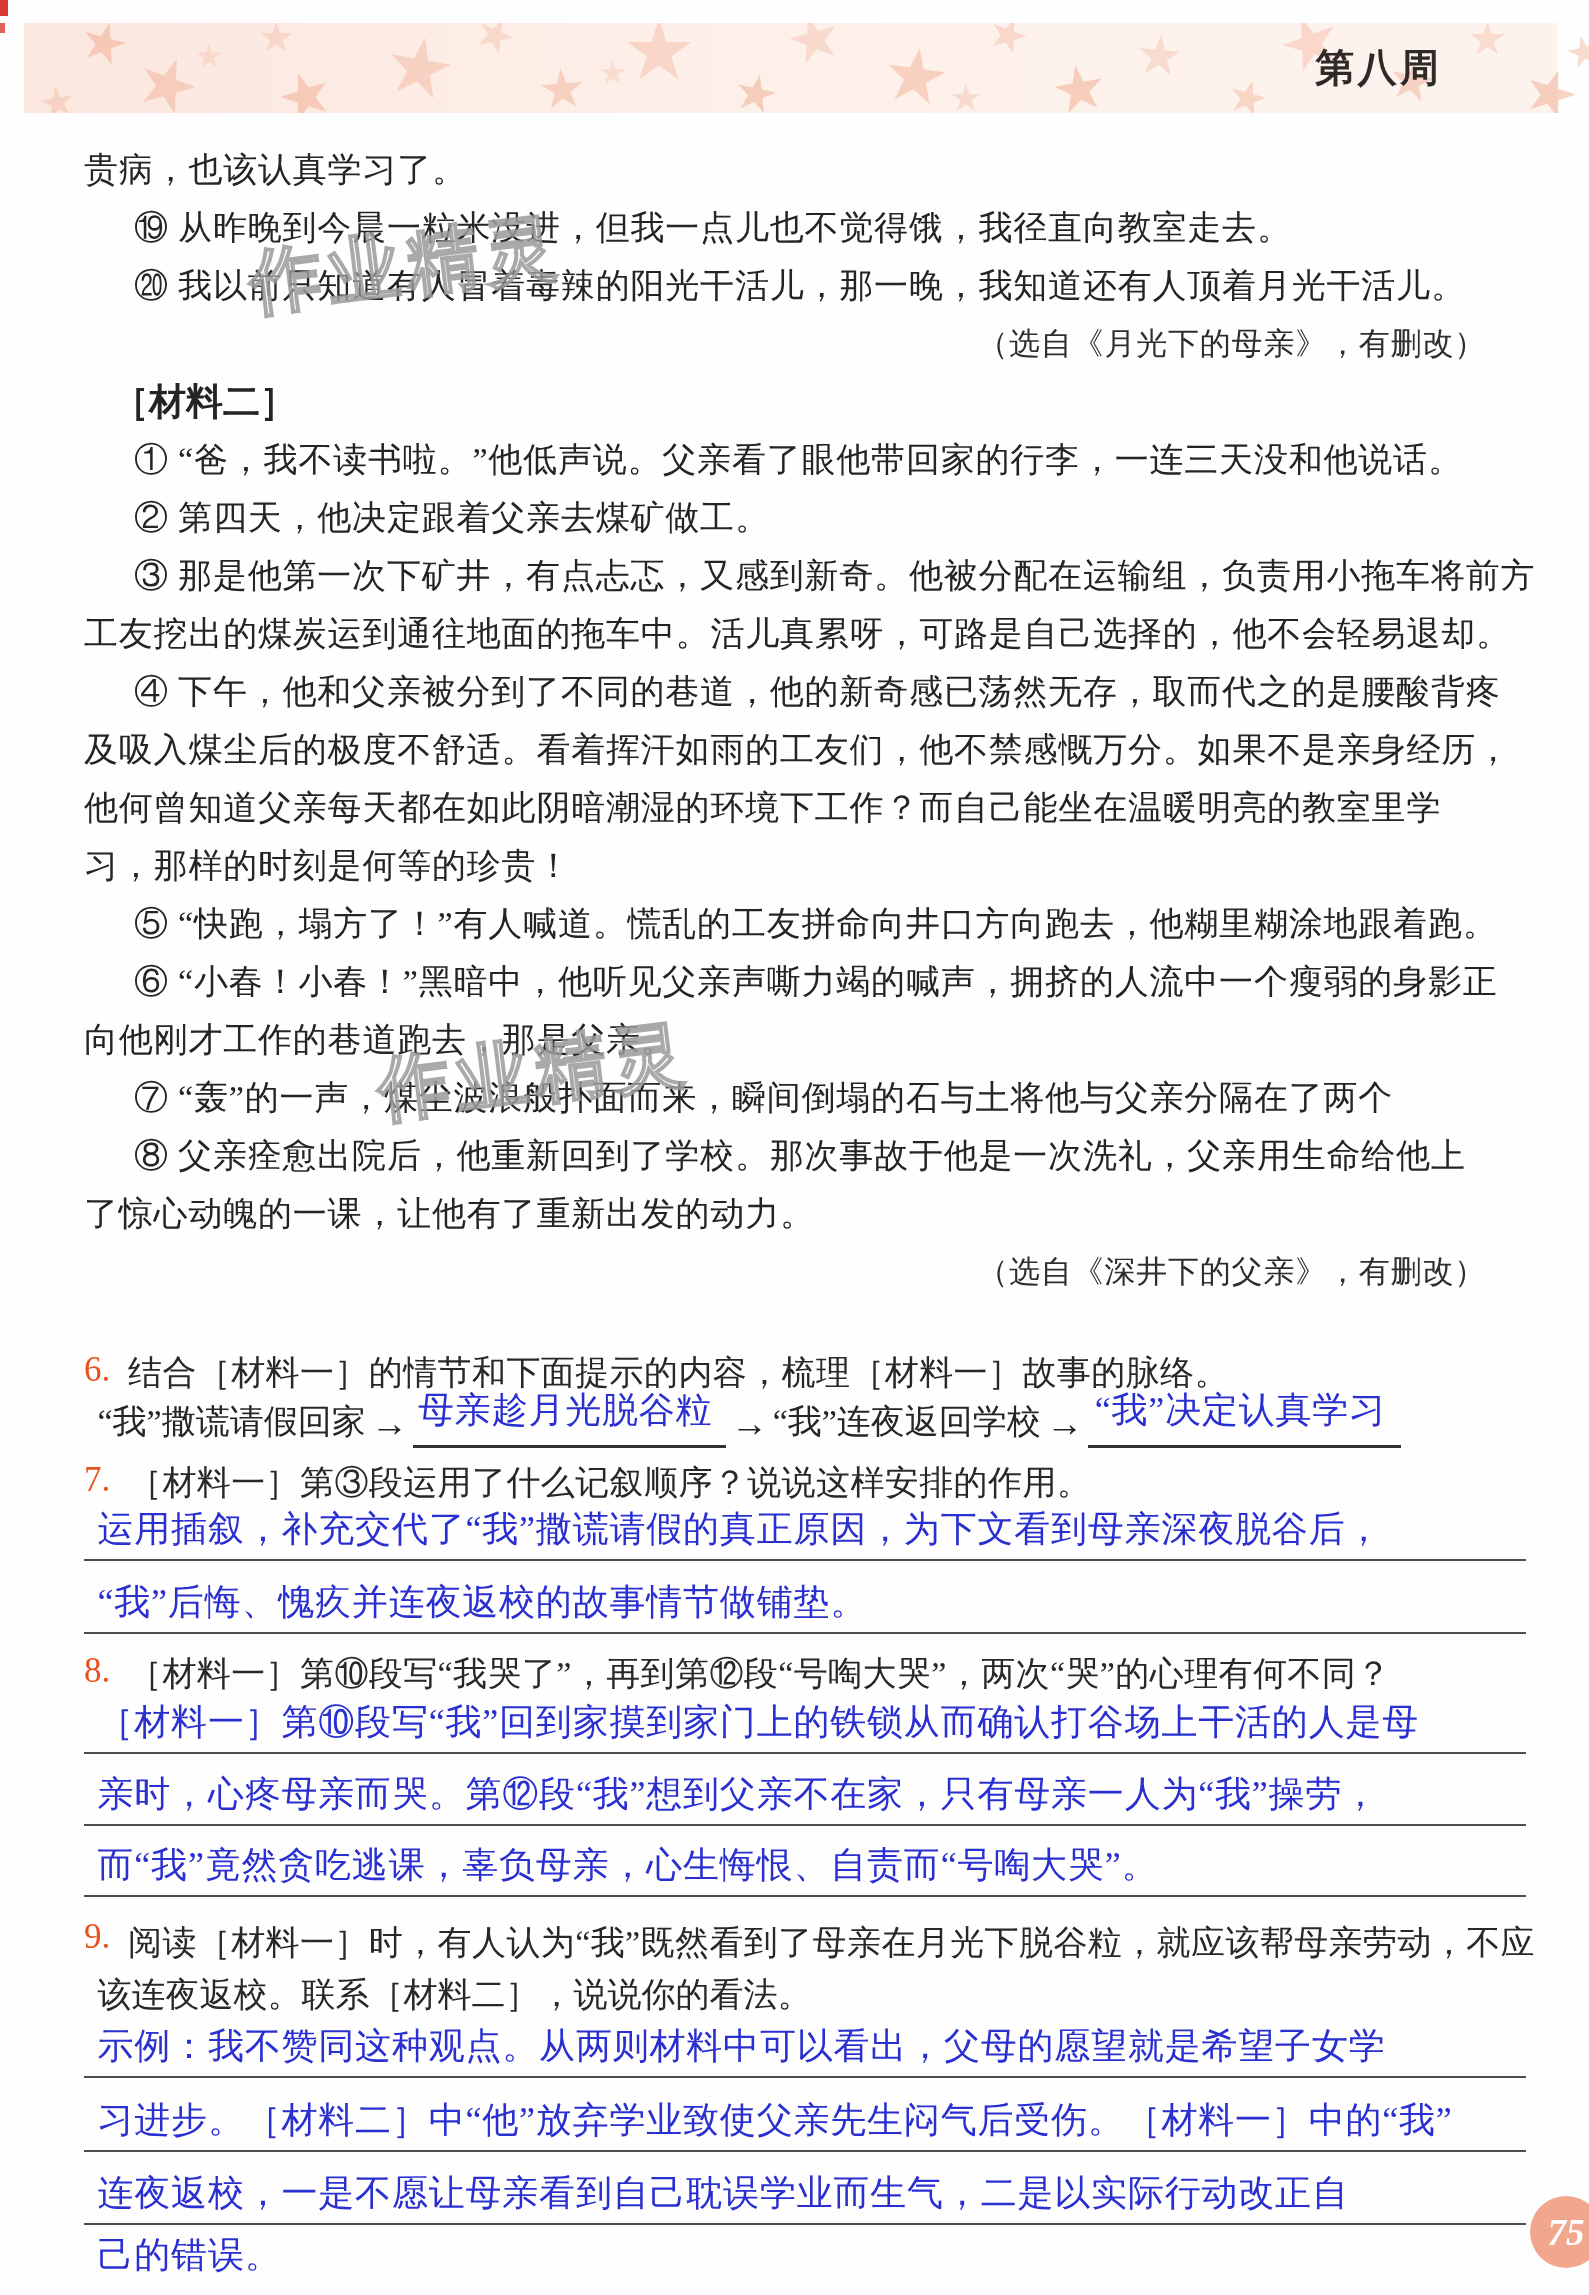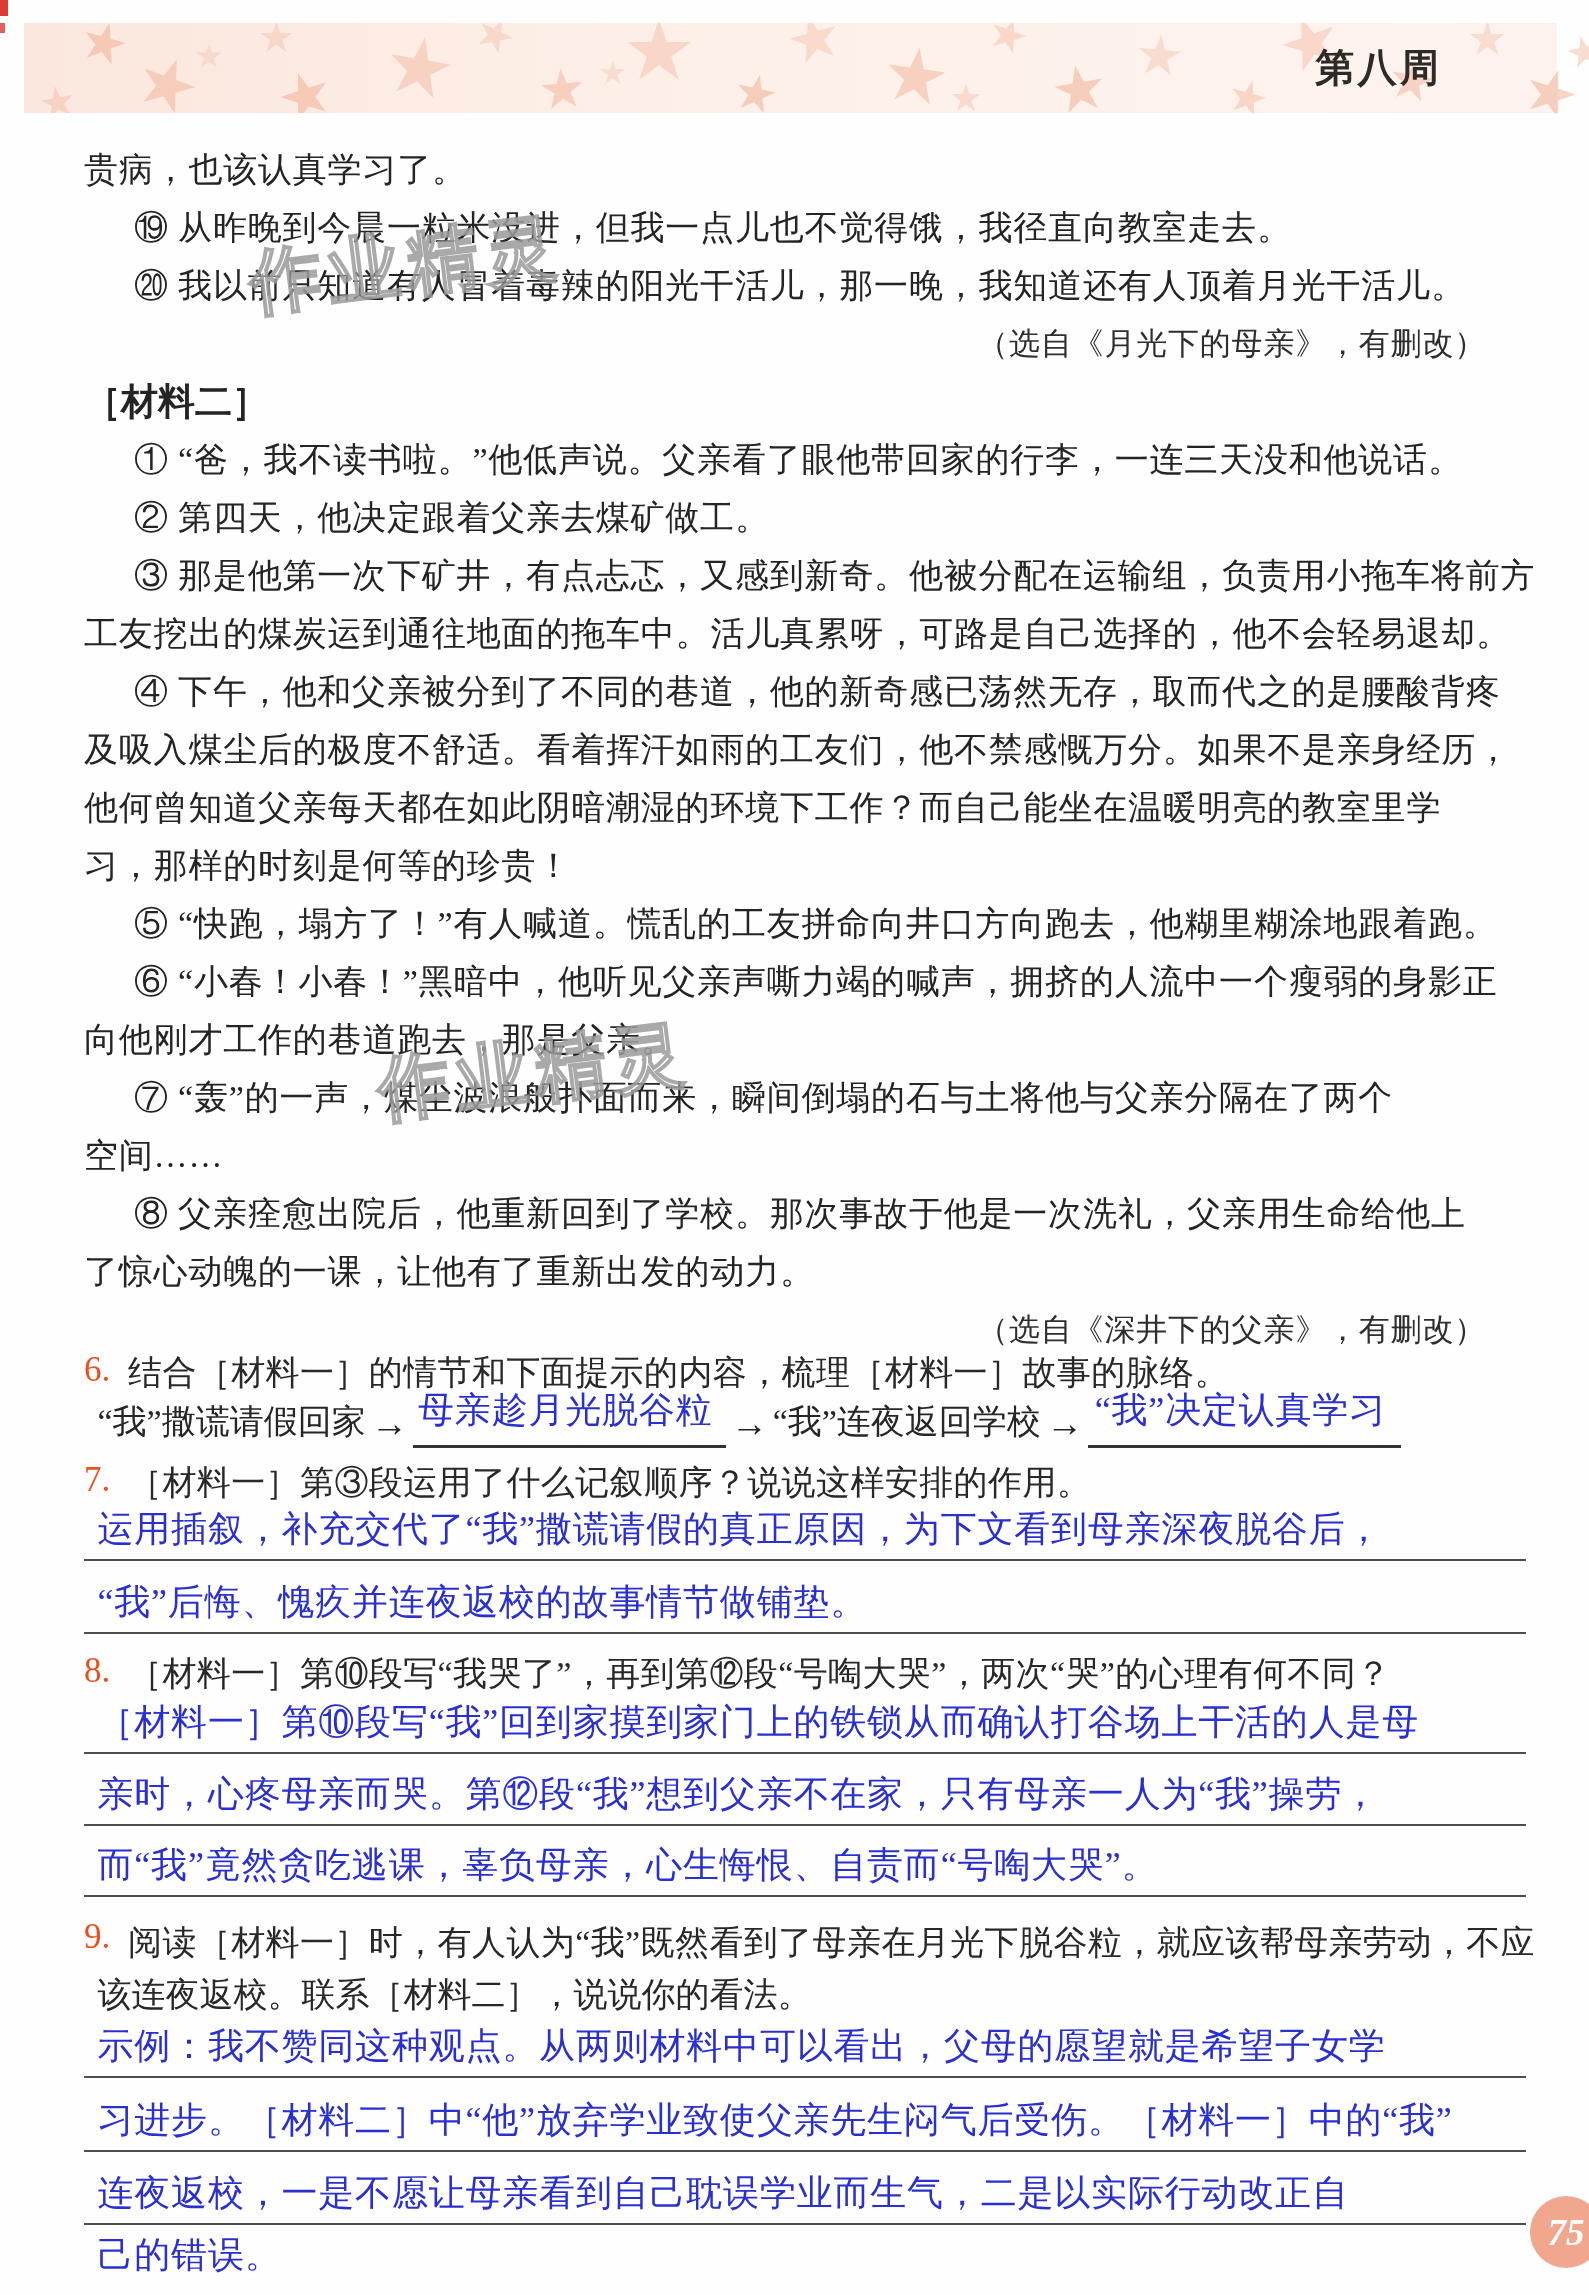--- a/index.html
+++ b/index.html
@@ -36,21 +36,21 @@
   
   .reading{
     position:absolute;left:84px;top:141px;width:1442px;
     font-size:34px;line-height:58px;letter-spacing:0.8px;
   }
   .rline{white-space:nowrap;}
   .indent{padding-left:50px;}
   .attr{text-align:right;padding-right:40px;font-size:31px;color:#2e2e2e;}
   .m2header{
     font-family:"Liberation Sans","DejaVu Sans",sans-serif;
-    font-weight:700;font-size:37px;letter-spacing:0;
+    font-weight:700;font-size:37px;letter-spacing:0;margin-left:28px;
   }
   
   .questions{position:absolute;left:84px;top:1345px;width:1442px;font-size:34px;}
   .qrow{display:flex;align-items:flex-start;height:39px;}
   .qnum{
     flex:0 0 44px;color:#e8511e;font-size:35px;font-weight:400;
     font-family:"Liberation Serif","DejaVu Serif",serif;
   }
   .qtext{white-space:nowrap;color:#282828;letter-spacing:0.4px;}
   .q9text2{padding-left:13.5px;white-space:nowrap;color:#282828;}
@@ -141,21 +141,20 @@
     <div class="rline indent">③ 那是他第一次下矿井，有点忐忑，又感到新奇。他被分配在运输组，负责用小拖车将前方</div>
     <div class="rline">工友挖出的煤炭运到通往地面的拖车中。活儿真累呀，可路是自己选择的，他不会轻易退却。</div>
     <div class="rline indent">④ 下午，他和父亲被分到了不同的巷道，他的新奇感已荡然无存，取而代之的是腰酸背疼</div>
     <div class="rline">及吸入煤尘后的极度不舒适。看着挥汗如雨的工友们，他不禁感慨万分。如果不是亲身经历，</div>
     <div class="rline">他何曾知道父亲每天都在如此阴暗潮湿的环境下工作？而自己能坐在温暖明亮的教室里学</div>
     <div class="rline">习，那样的时刻是何等的珍贵！</div>
     <div class="rline indent">⑤ “快跑，塌方了！”有人喊道。慌乱的工友拼命向井口方向跑去，他糊里糊涂地跟着跑。</div>
     <div class="rline indent">⑥ “小春！小春！”黑暗中，他听见父亲声嘶力竭的喊声，拥挤的人流中一个瘦弱的身影正</div>
     <div class="rline">向他刚才工作的巷道跑去，那是父亲。</div>
     <div class="rline indent">⑦ “轰”的一声，煤尘波浪般扑面而来，瞬间倒塌的石与土将他与父亲分隔在了两个</div>
-    <div class="rline">空间……</div>
     <div class="rline indent">⑧ 父亲痊愈出院后，他重新回到了学校。那次事故于他是一次洗礼，父亲用生命给他上</div>
     <div class="rline">了惊心动魄的一课，让他有了重新出发的动力。</div>
     <div class="rline attr">（选自《深井下的父亲》，有删改）</div>
   </div>
 
   <div class="questions">
 
     <div class="qrow mt6">
       <span class="qnum">6.</span>
       <span class="qtext">结合［材料一］的情节和下面提示的内容，梳理［材料一］故事的脉络。</span>

